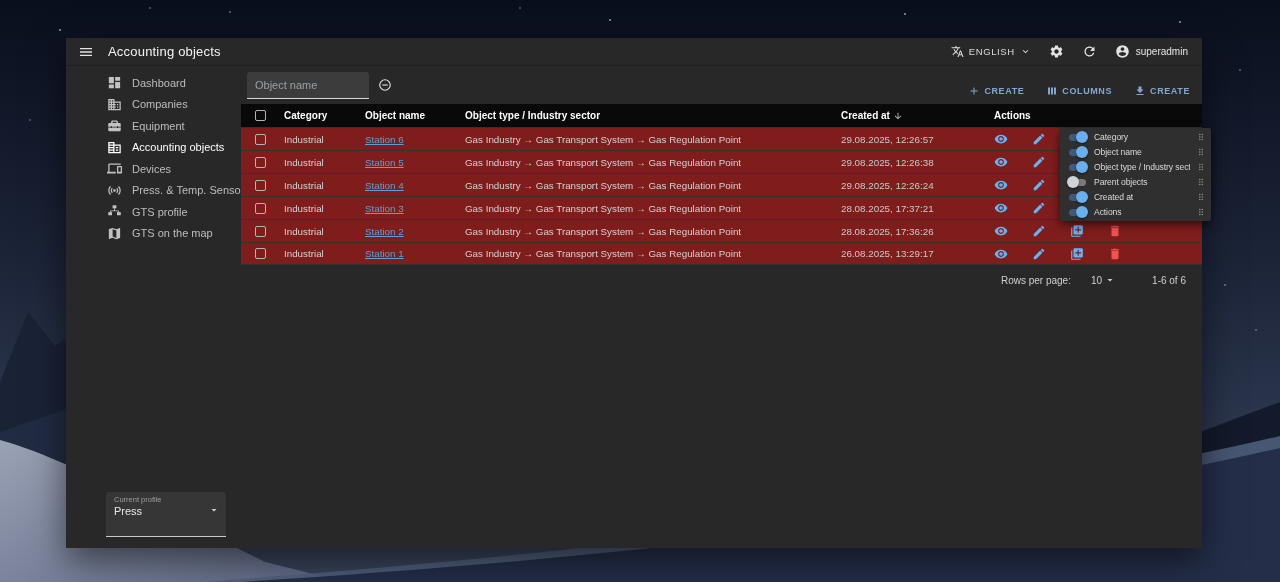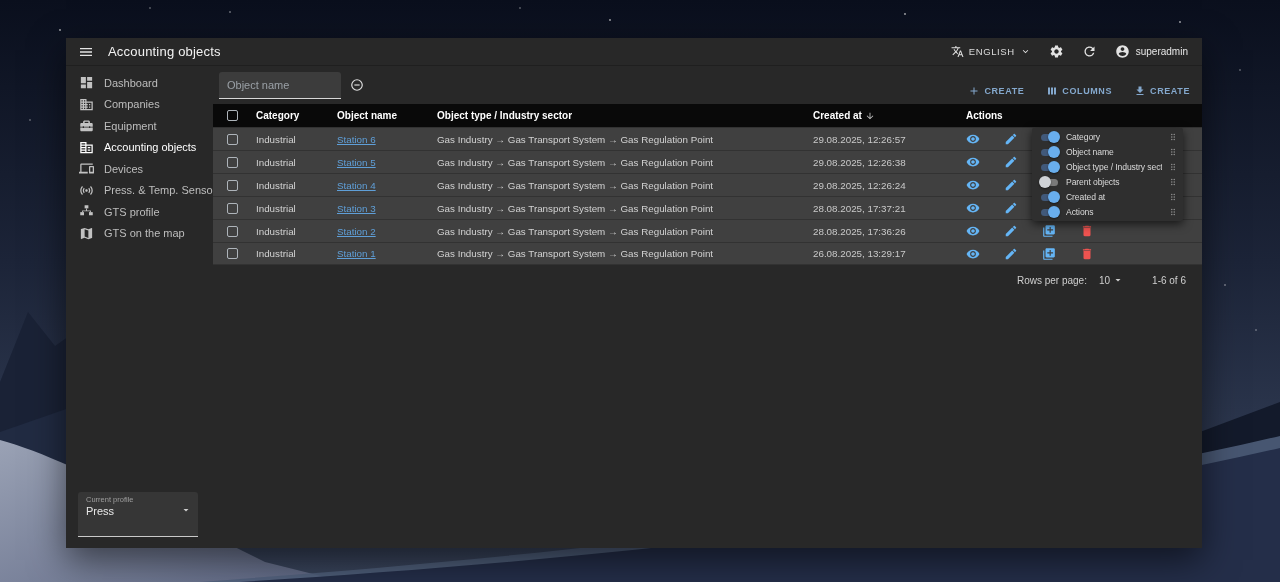--- a/index.html
+++ b/index.html
@@ -16,21 +16,21 @@
   
   .appbar { height:28px; flex:0 0 28px; display:flex; align-items:center; padding:0 14px 0 12px;
             background:#282828; border-bottom:1px solid #1f1f1f; }
   .hamburger { width:16px; height:16px; color:#e4e4e4; cursor:pointer; margin-right:14px; }
   .app-title { color:#f2f2f2; font-size:13px; letter-spacing:.2px; }
   .appbar-right { margin-left:auto; display:flex; align-items:center; gap:18px; }
   .lang { display:flex; align-items:center; gap:5px; color:#dcdcdc; font-size:9.5px; letter-spacing:.6px; cursor:pointer; }
   .icon-btn { width:15px; height:15px; color:#e2e2e2; cursor:pointer; display:inline-flex; }
   .user { display:flex; align-items:center; gap:6px; color:#e6e6e6; font-size:10px; cursor:pointer; }
 
-  .main { flex:1; display:flex; min-height:0; position:relative; }
+  .main { flex:1; display:flex; min-height:0; position:relative;margin-left:28px; }
 
   
   .sidebar { width:147px; flex:0 0 147px; background:#282828; position:relative; padding-top:6px; }
   .nav-item { height:21.5px; display:flex; align-items:center; gap:10px; padding-left:13px; cursor:pointer; }
   .nav-item .nico { width:15px; height:15px; color:#c2c2c2; flex:0 0 15px; }
   .nav-item .nlabel { font-size:11px; color:#bdbdbd; white-space:nowrap; }
   .nav-item.active .nico { color:#ffffff; }
   .nav-item.active .nlabel { color:#ffffff; }
 
   .profile-select { position:absolute; left:12px; bottom:11px; width:120px; height:45px;
@@ -52,36 +52,36 @@
 
   .toolbar { position:absolute; right:12px; bottom:7px; display:flex; align-items:center; gap:22px; }
   .tool-btn { display:flex; align-items:center; gap:4px; color:#84a8cd; font-size:9px; letter-spacing:.6px;
        cursor:pointer; font-weight:bold; }
   .tool-btn .tico { width:12px; height:12px; }
 
   
   .table { width:100%; }
   .thead, .trow { display:grid; grid-template-columns:38px 81px 100px 376px 150px 1fr; align-items:center; height:23px; }
   .thead { background:#090909; color:#fff; font-size:10px; font-weight:bold; }
-  .trow { background:#404040; border-top:1px solid #323232; color:#d2d2d2; font-size:9.8px; }
+  .trow { background:#7f1d1d; border-top:1px solid #323232; color:#d2d2d2; font-size:9.8px; }
   .trow:last-child { border-bottom:1px solid #323232; }
   .cell { padding-left:5px; white-space:nowrap; overflow:hidden; }
   .c-check { display:flex; justify-content:center; padding-left:0; }
   .checkbox { width:11px; height:11px; border:1.4px solid #aeb4ba; border-radius:2px; cursor:pointer; background:transparent; }
   .th-created { display:flex; align-items:center; gap:3px; cursor:pointer; }
   .sort-ico { width:10px; height:10px; color:#c9c9c9; }
   a.obj-link { color:#5f9fd8; text-decoration:underline; cursor:pointer; }
   .c-date { color:#c9c9c9; }
   .c-actions { display:flex; align-items:center; gap:24px; padding-left:8px; }
   .act { width:14px; height:14px; cursor:pointer; }
   .act.blue { color:#64b5f6; }
   .act.red  { color:#ef5350; }
 
   
-  .pagination { display:flex; align-items:center; justify-content:flex-end; gap:12px;
+  .pagination { display:flex; align-items:center; justify-content:flex-end; gap:20px;
        padding:9px 16px 0 0; color:#cfcfcf; font-size:10px; }
   .rpp-select { display:flex; align-items:center; gap:2px; cursor:pointer;text-align:center; }
   .rpp-caret { width:12px; height:12px; color:#cfcfcf; }
   .range { margin-left:16px; }
 
   
   .col-panel { position:absolute; left:966px; top:62px; width:151px; z-index:10;
        background:#2f2f2f; border-radius:2px; box-shadow:0 3px 10px rgba(0,0,0,.65); padding:2px 0; }
   .col-row { display:flex; align-items:center; height:14.9px; padding:0 5px 0 7px; gap:6px; }
   .col-label { flex:1; font-size:8.6px; letter-spacing:-.1px; color:#dadada; white-space:nowrap; overflow:hidden; }

